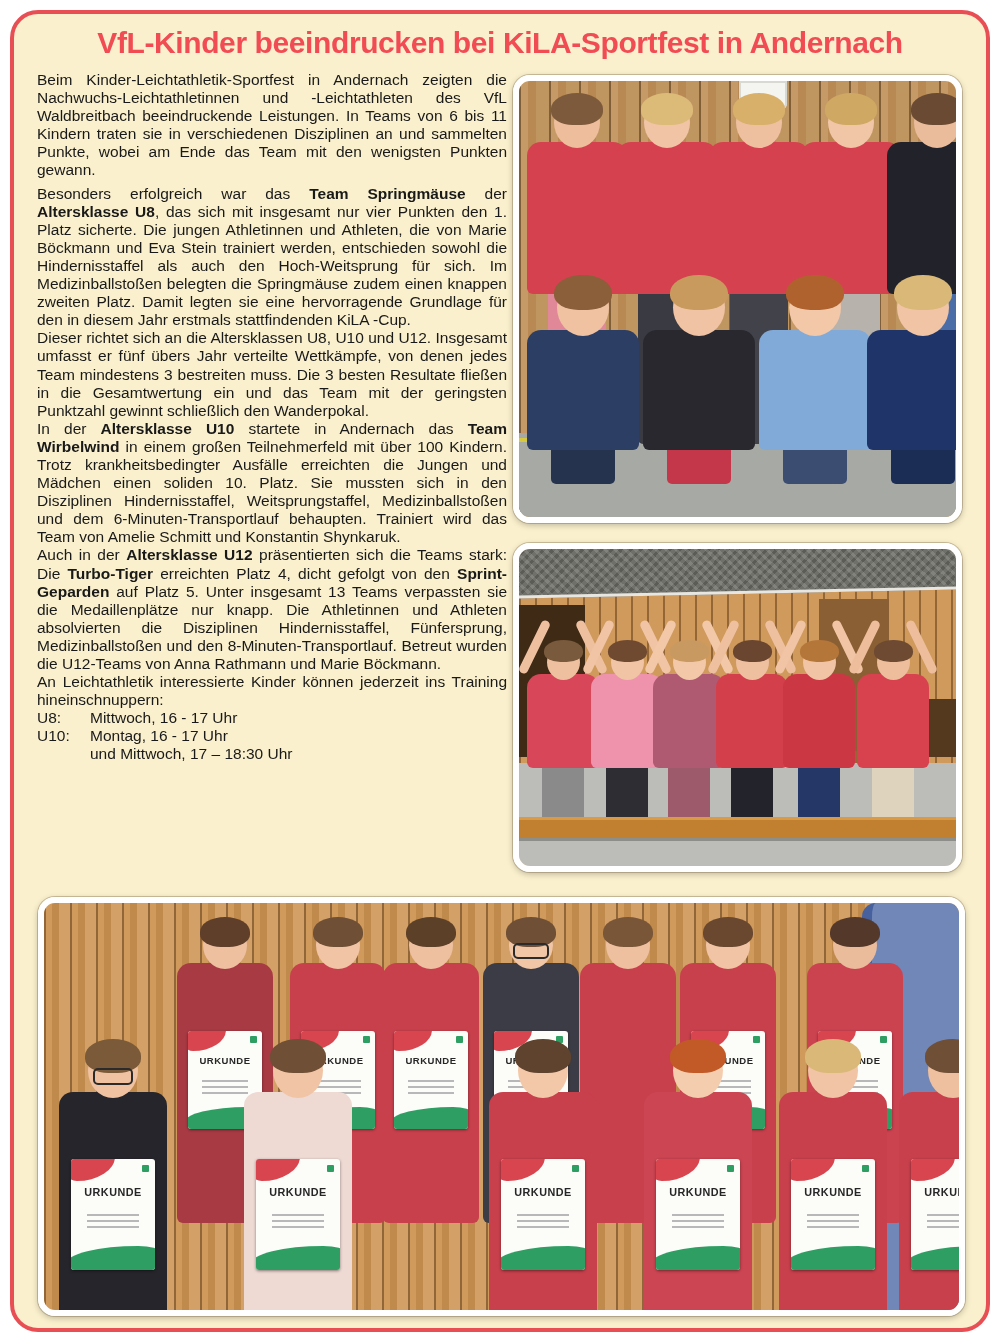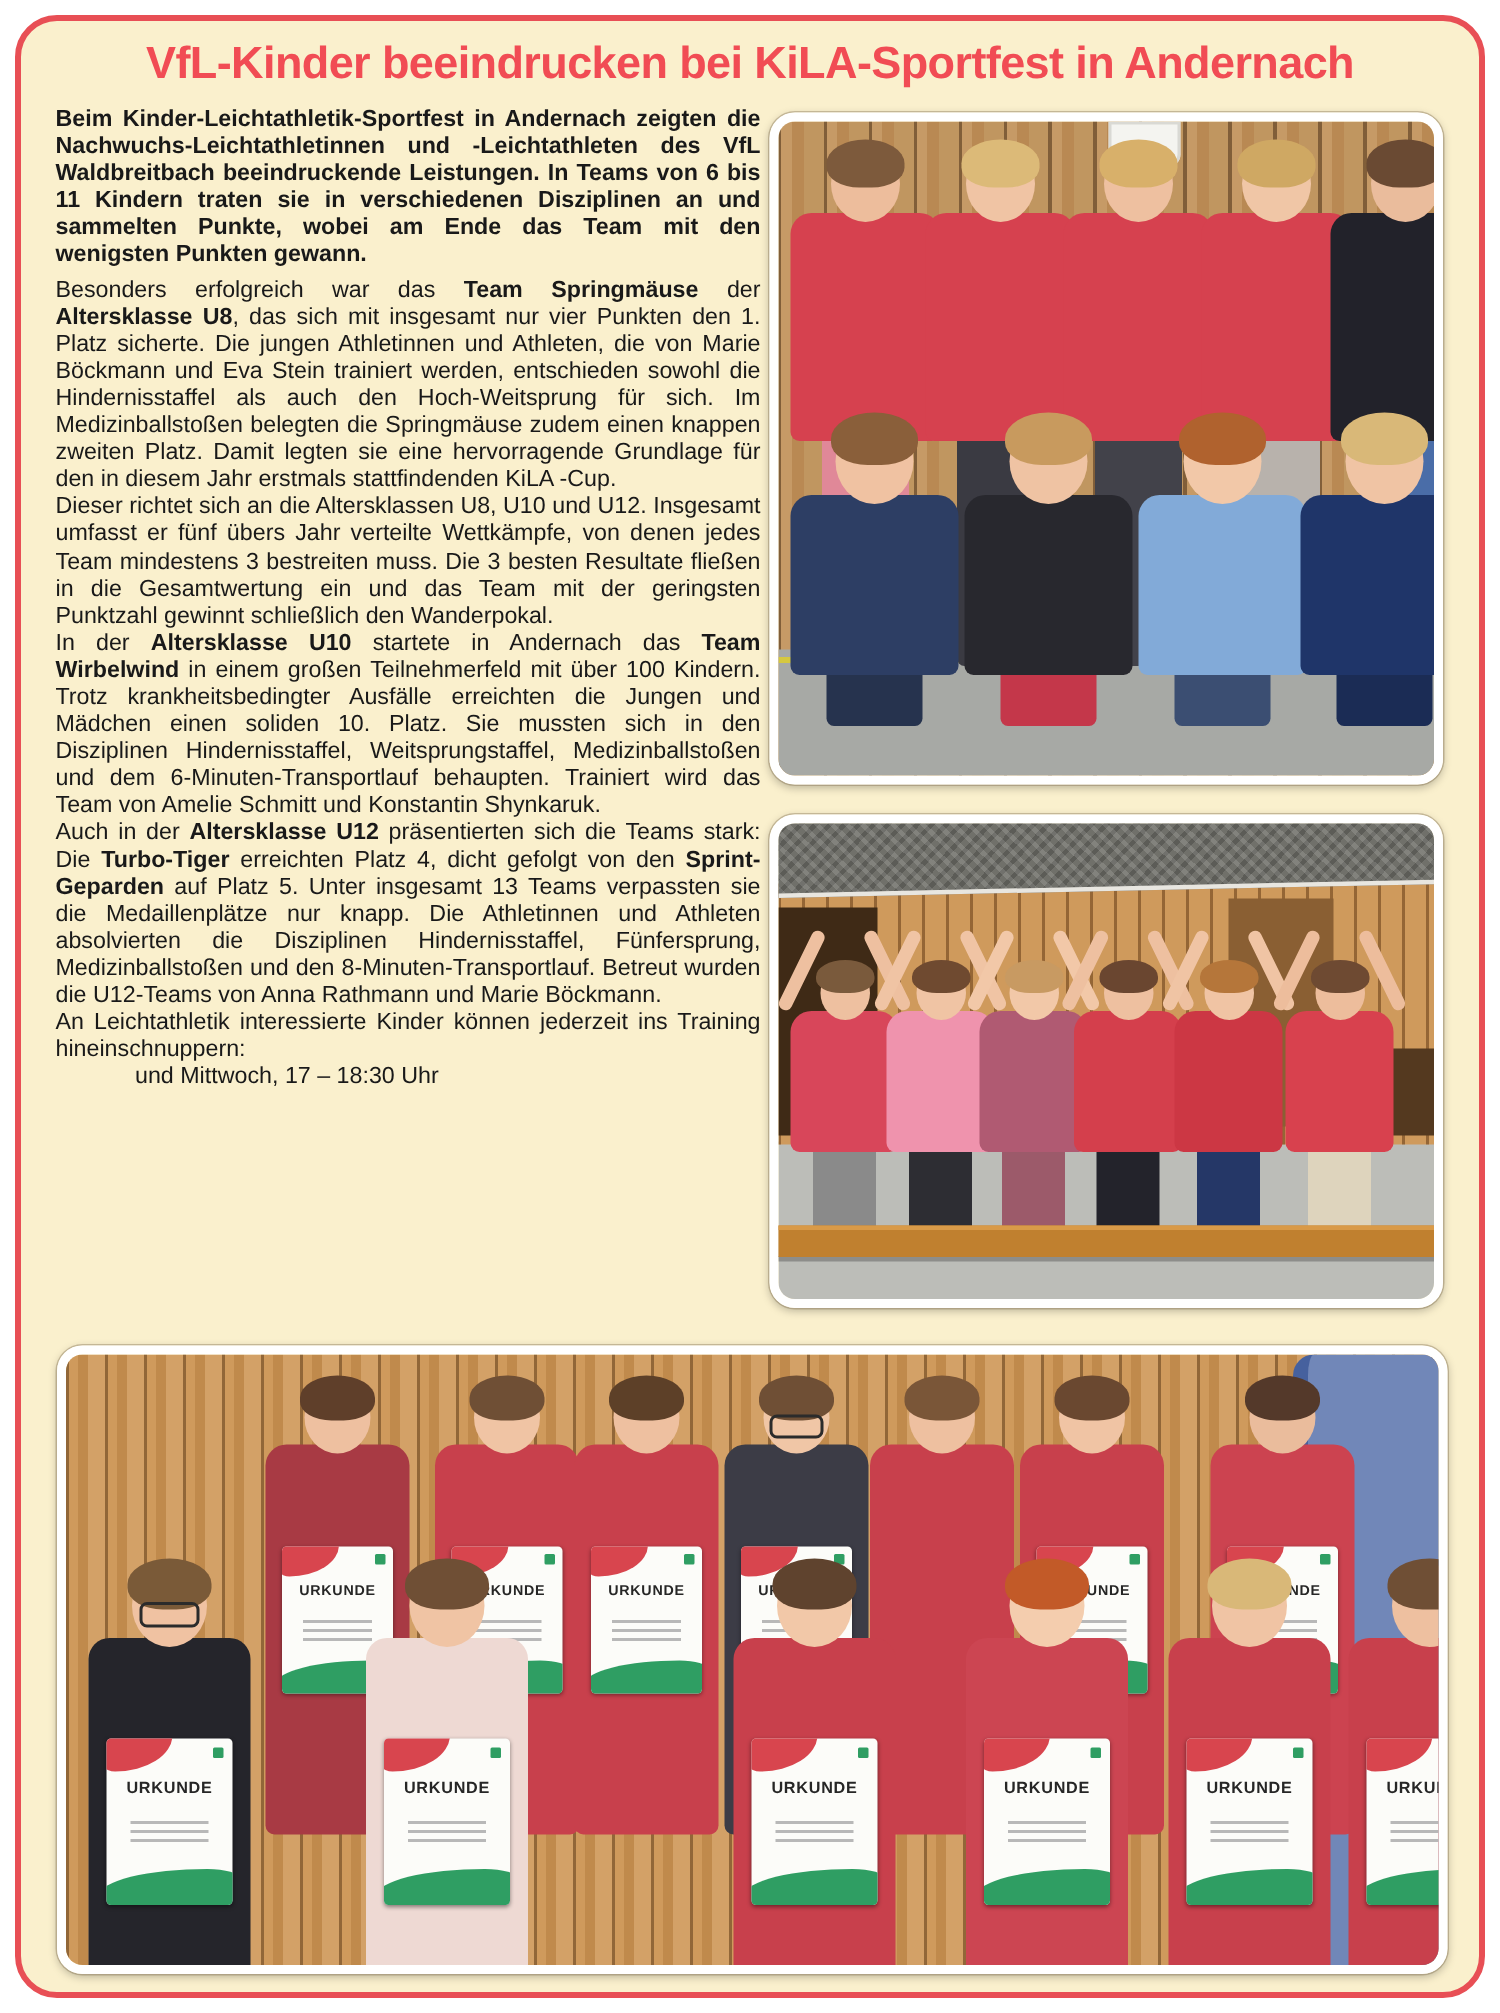--- a/index.html
+++ b/index.html
@@ -6,21 +6,21 @@
     font-family:"Liberation Sans","DejaVu Sans",sans-serif;}
   .sheet{position:relative;width:1000px;height:1342px;background:#fff;}
   .frame{position:absolute;left:10px;top:10px;width:972px;height:1314px;
     border:4px solid #e84f55;border-radius:28px;background:#faf0cd;overflow:hidden;}
   h1.headline{position:absolute;left:0;right:0;top:12px;margin:0;text-align:center;
     font-size:30px;font-weight:bold;letter-spacing:-0.4px;color:#f14c54;}
   
   .text-col{position:absolute;left:23px;top:57px;width:470px;font-size:15.5px;
     line-height:18.1px;color:#191919;text-align:justify;}
   .text-col p{margin:0;}
-  p.lead{font-weight:bold;margin-bottom:5px;}
+  p.lead{font-weight:normal;margin-bottom:5px;}
   .t-row{display:flex;text-align:left;}
   .t-label{flex:0 0 53px;}
   
   .photo{position:absolute;border:6px solid #ffffff;border-radius:17px;overflow:hidden;
     box-shadow:0 0 0 1px rgba(120,100,70,.35), 0 2px 6px rgba(0,0,0,.25);}
   .photo-1{left:499px;top:61px;width:437px;height:436px;}
   .photo-2{left:499px;top:529px;width:437px;height:317px;}
   .photo-3{left:24px;top:883px;width:915px;height:407px;}
   .scene{position:absolute;inset:0;overflow:hidden;}
   .wood{position:absolute;inset:0;
@@ -77,20 +77,28 @@
     <h1 class="headline">VfL-Kinder beeindrucken bei KiLA-Sportfest in Andernach</h1>
 
     <div class="text-col">
       <p class="lead">Beim Kinder-Leichtathletik-Sportfest in Andernach zeigten die Nachwuchs-Leichtathletinnen und -Leichtathleten des VfL Waldbreitbach beeindruckende Leistungen. In Teams von 6 bis 11 Kindern traten sie in verschiedenen Disziplinen an und sammelten Punkte, wobei am Ende das Team mit den wenigsten Punkten gewann.</p>
       <p><span>Besonders erfolgreich war das </span><b>Team Springmäuse</b><span> der </span><b>Altersklasse U8</b><span>, das sich mit insgesamt nur vier Punkten den 1. Platz sicherte. Die jungen Athletinnen und Athleten, die von Marie Böckmann und Eva Stein trainiert werden, entschieden sowohl die Hindernisstaffel als auch den Hoch-Weitsprung für sich. Im Medizinballstoßen belegten die Springmäuse zudem einen knappen zweiten Platz. Damit legten sie eine hervorragende Grundlage für den in diesem Jahr erstmals stattfindenden KiLA -Cup.</span></p>
       <p><span>Dieser richtet sich an die Altersklassen U8, U10 und U12. Insgesamt umfasst er fünf übers Jahr verteilte Wettkämpfe, von denen jedes Team mindestens 3 bestreiten muss. Die 3 besten Resultate fließen in die Gesamtwertung ein und das Team mit der geringsten Punktzahl gewinnt schließlich den Wanderpokal.</span></p>
       <p><span>In der </span><b>Altersklasse U10</b><span> startete in Andernach das </span><b>Team Wirbelwind</b><span> in einem großen Teilnehmerfeld mit über 100 Kindern. Trotz krankheitsbedingter Ausfälle erreichten die Jungen und Mädchen einen soliden 10. Platz. Sie mussten sich in den Disziplinen Hindernisstaffel, Weitsprungstaffel, Medizinballstoßen und dem 6-Minuten-Transportlauf behaupten. Trainiert wird das Team von Amelie Schmitt und Konstantin Shynkaruk.</span></p>
       <p><span>Auch in der </span><b>Altersklasse U12</b><span> präsentierten sich die Teams stark: Die </span><b>Turbo-Tiger</b><span> erreichten Platz 4, dicht gefolgt von den </span><b>Sprint-Geparden</b><span> auf Platz 5. Unter insgesamt 13 Teams verpassten sie die Medaillenplätze nur knapp. Die Athletinnen und Athleten absolvierten die Disziplinen Hindernisstaffel, Fünfersprung, Medizinballstoßen und den 8-Minuten-Transportlauf. Betreut wurden die U12-Teams von Anna Rathmann und Marie Böckmann.</span></p>
       <p><span>An Leichtathletik interessierte Kinder können jederzeit ins Training hineinschnuppern:</span></p>
       <div class="t-row">
+        <span class="t-label">U8:</span>
+        <span class="t-time">Mittwoch, 16 - 17 Uhr</span>
+      </div>
+      <div class="t-row">
+        <span class="t-label">U10:</span>
+        <span class="t-time">Montag, 16 - 17 Uhr</span>
+      </div>
+      <div class="t-row">
         <span class="t-label"></span>
         <span class="t-time">und Mittwoch, 17 – 18:30 Uhr</span>
       </div>
     </div>
 
     <div class="photo photo-1">
       <div class="scene">
         <div class="wood"></div>
         <div class="sign"></div>
         <div class="floor1">

